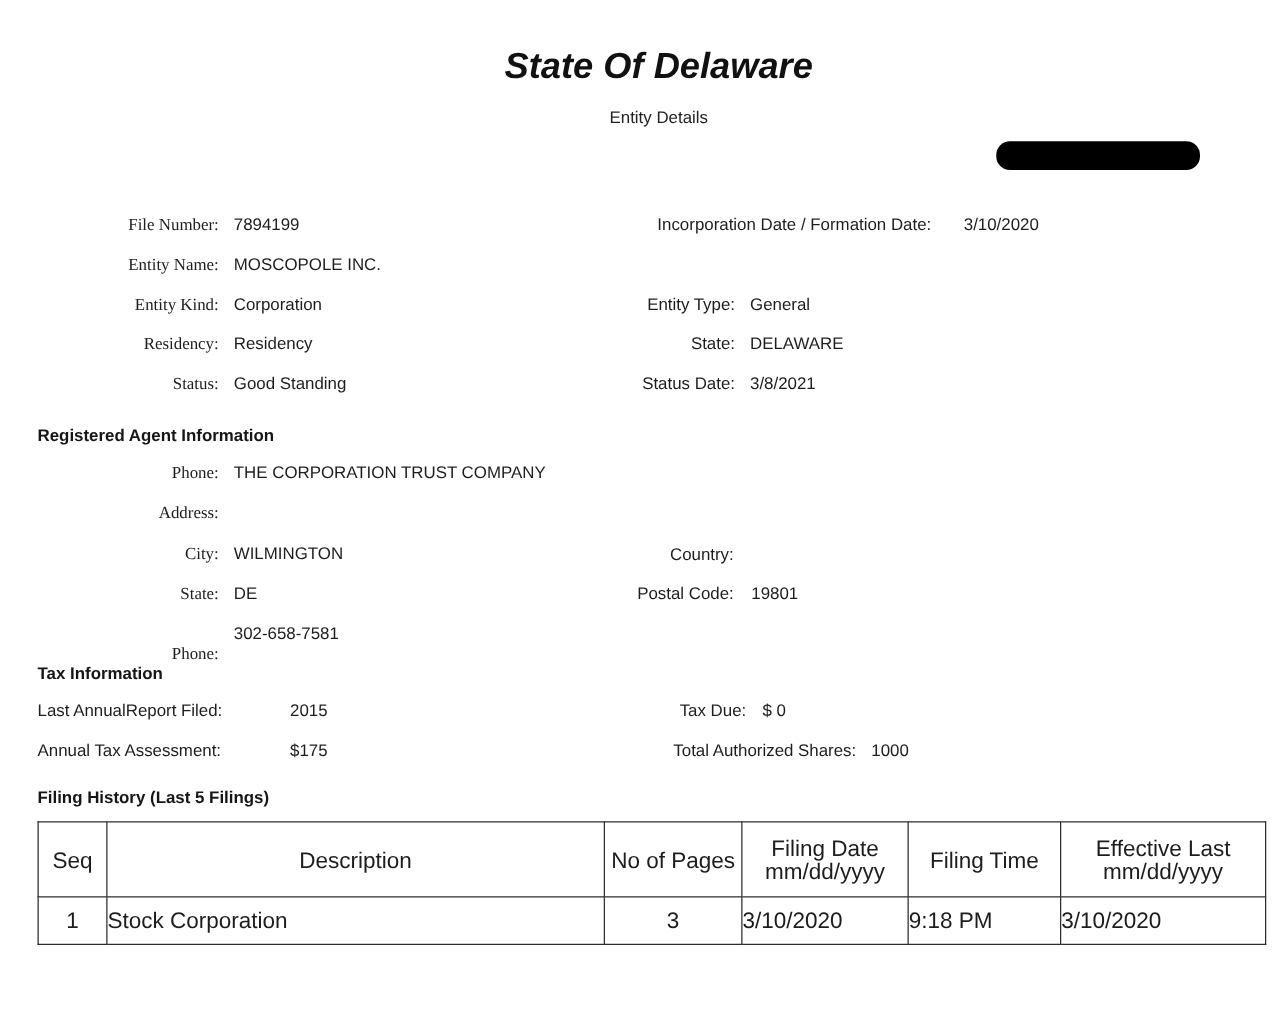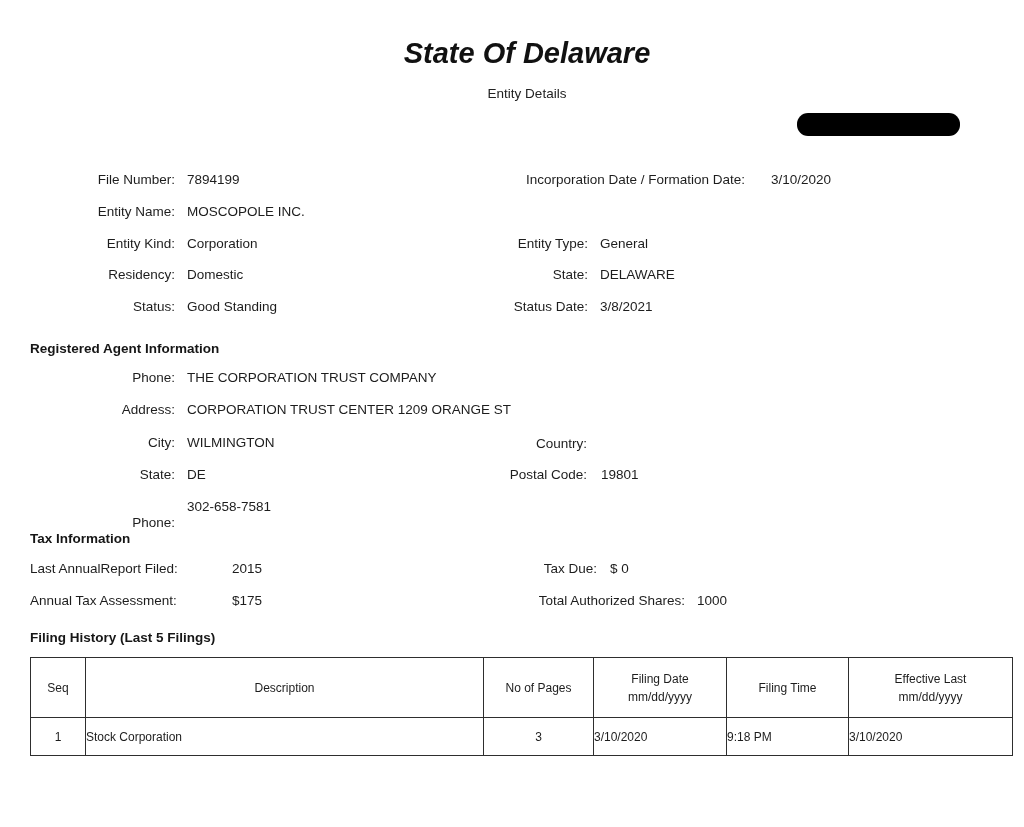--- a/index.html
+++ b/index.html
@@ -8,26 +8,26 @@
     font-family:"Liberation Sans","DejaVu Sans",sans-serif;color:#1d1d1d;font-size:13.5px;
   }
   .abs{position:absolute;line-height:16px;white-space:nowrap;text-align:right;}
   .hcenter{left:0;width:1054px;text-align:center;}
   .title{top:36px;font-size:29px;line-height:34px;font-weight:bold;font-style:italic;color:#111;}
   .subtitle{top:86px;font-size:13.5px;color:#222;}
   .redaction{position:absolute;left:797px;top:113px;width:163px;height:23px;background:#000;border-radius:11px;}
   .lbl{text-align:right;}
   .sec{font-weight:bold;color:#161616;}
   
-  .lbl-l{left:30px;width:145px;}
+  .lbl-l{left:30px;width:145px;font-family:Liberation Serif, serif;}
   .val-l{left:187px;}
   
   table.fh{
     position:absolute;left:30px;top:657px;width:982px;border-collapse:collapse;table-layout:fixed;
-    font-size:12px;color:#1d1d1d;
+    font-size:18px;color:#1d1d1d;
   }
   table.fh th,table.fh td{border:1.5px solid #2e2e2e;padding:0;vertical-align:middle;font-weight:normal;}
   table.fh thead tr{height:60px;}
   table.fh tbody tr{height:38px;}
   th .hline{text-align:center;line-height:18px;}
   td.c{text-align:center;}
   td.pl10{padding-left:10px;}
   td.pl12{padding-left:12px;}
   td.pl18{padding-left:18px;}
   td.pl20{padding-left:20px;}
@@ -44,21 +44,21 @@
   <span class="abs lbl lbl-l" style="top:172px">File Number:</span>
   <span class="abs val-l" style="top:172px">7894199</span>
 
   <span class="abs lbl lbl-l" style="top:204px">Entity Name:</span>
   <span class="abs val-l" style="top:204px">MOSCOPOLE INC.</span>
 
   <span class="abs lbl lbl-l" style="top:236px">Entity Kind:</span>
   <span class="abs val-l" style="top:236px">Corporation</span>
 
   <span class="abs lbl lbl-l" style="top:267px">Residency:</span>
-  <span class="abs val-l" style="top:267px">Domestic</span>
+  <span class="abs val-l" style="top:267px">Residency</span>
 
   <span class="abs lbl lbl-l" style="top:299px">Status:</span>
   <span class="abs val-l" style="top:299px">Good Standing</span>
 
   <span class="abs lbl" style="left:440px;width:305px;top:172px">Incorporation Date / Formation Date:</span>
   <span class="abs" style="left:771px;top:172px">3/10/2020</span>
 
   <span class="abs lbl" style="left:443px;width:145px;top:236px">Entity Type:</span>
   <span class="abs" style="left:600px;top:236px">General</span>
 
@@ -67,21 +67,20 @@
 
   <span class="abs lbl" style="left:443px;width:145px;top:299px">Status Date:</span>
   <span class="abs" style="left:600px;top:299px">3/8/2021</span>
 
   <span class="abs sec" style="left:30px;top:341px">Registered Agent Information</span>
 
   <span class="abs lbl lbl-l" style="top:370px">Phone:</span>
   <span class="abs val-l" style="top:370px">THE CORPORATION TRUST COMPANY</span>
 
   <span class="abs lbl lbl-l" style="top:402px">Address:</span>
-  <span class="abs val-l" style="top:402px">CORPORATION TRUST CENTER 1209 ORANGE ST</span>
 
   <span class="abs lbl lbl-l" style="top:435px">City:</span>
   <span class="abs val-l" style="top:435px">WILMINGTON</span>
 
   <span class="abs lbl" style="left:440px;width:147px;top:436px">Country:</span>
   <span class="abs" style="left:601px;top:436px"></span>
 
   <span class="abs lbl lbl-l" style="top:467px">State:</span>
   <span class="abs val-l" style="top:467px">DE</span>
 

